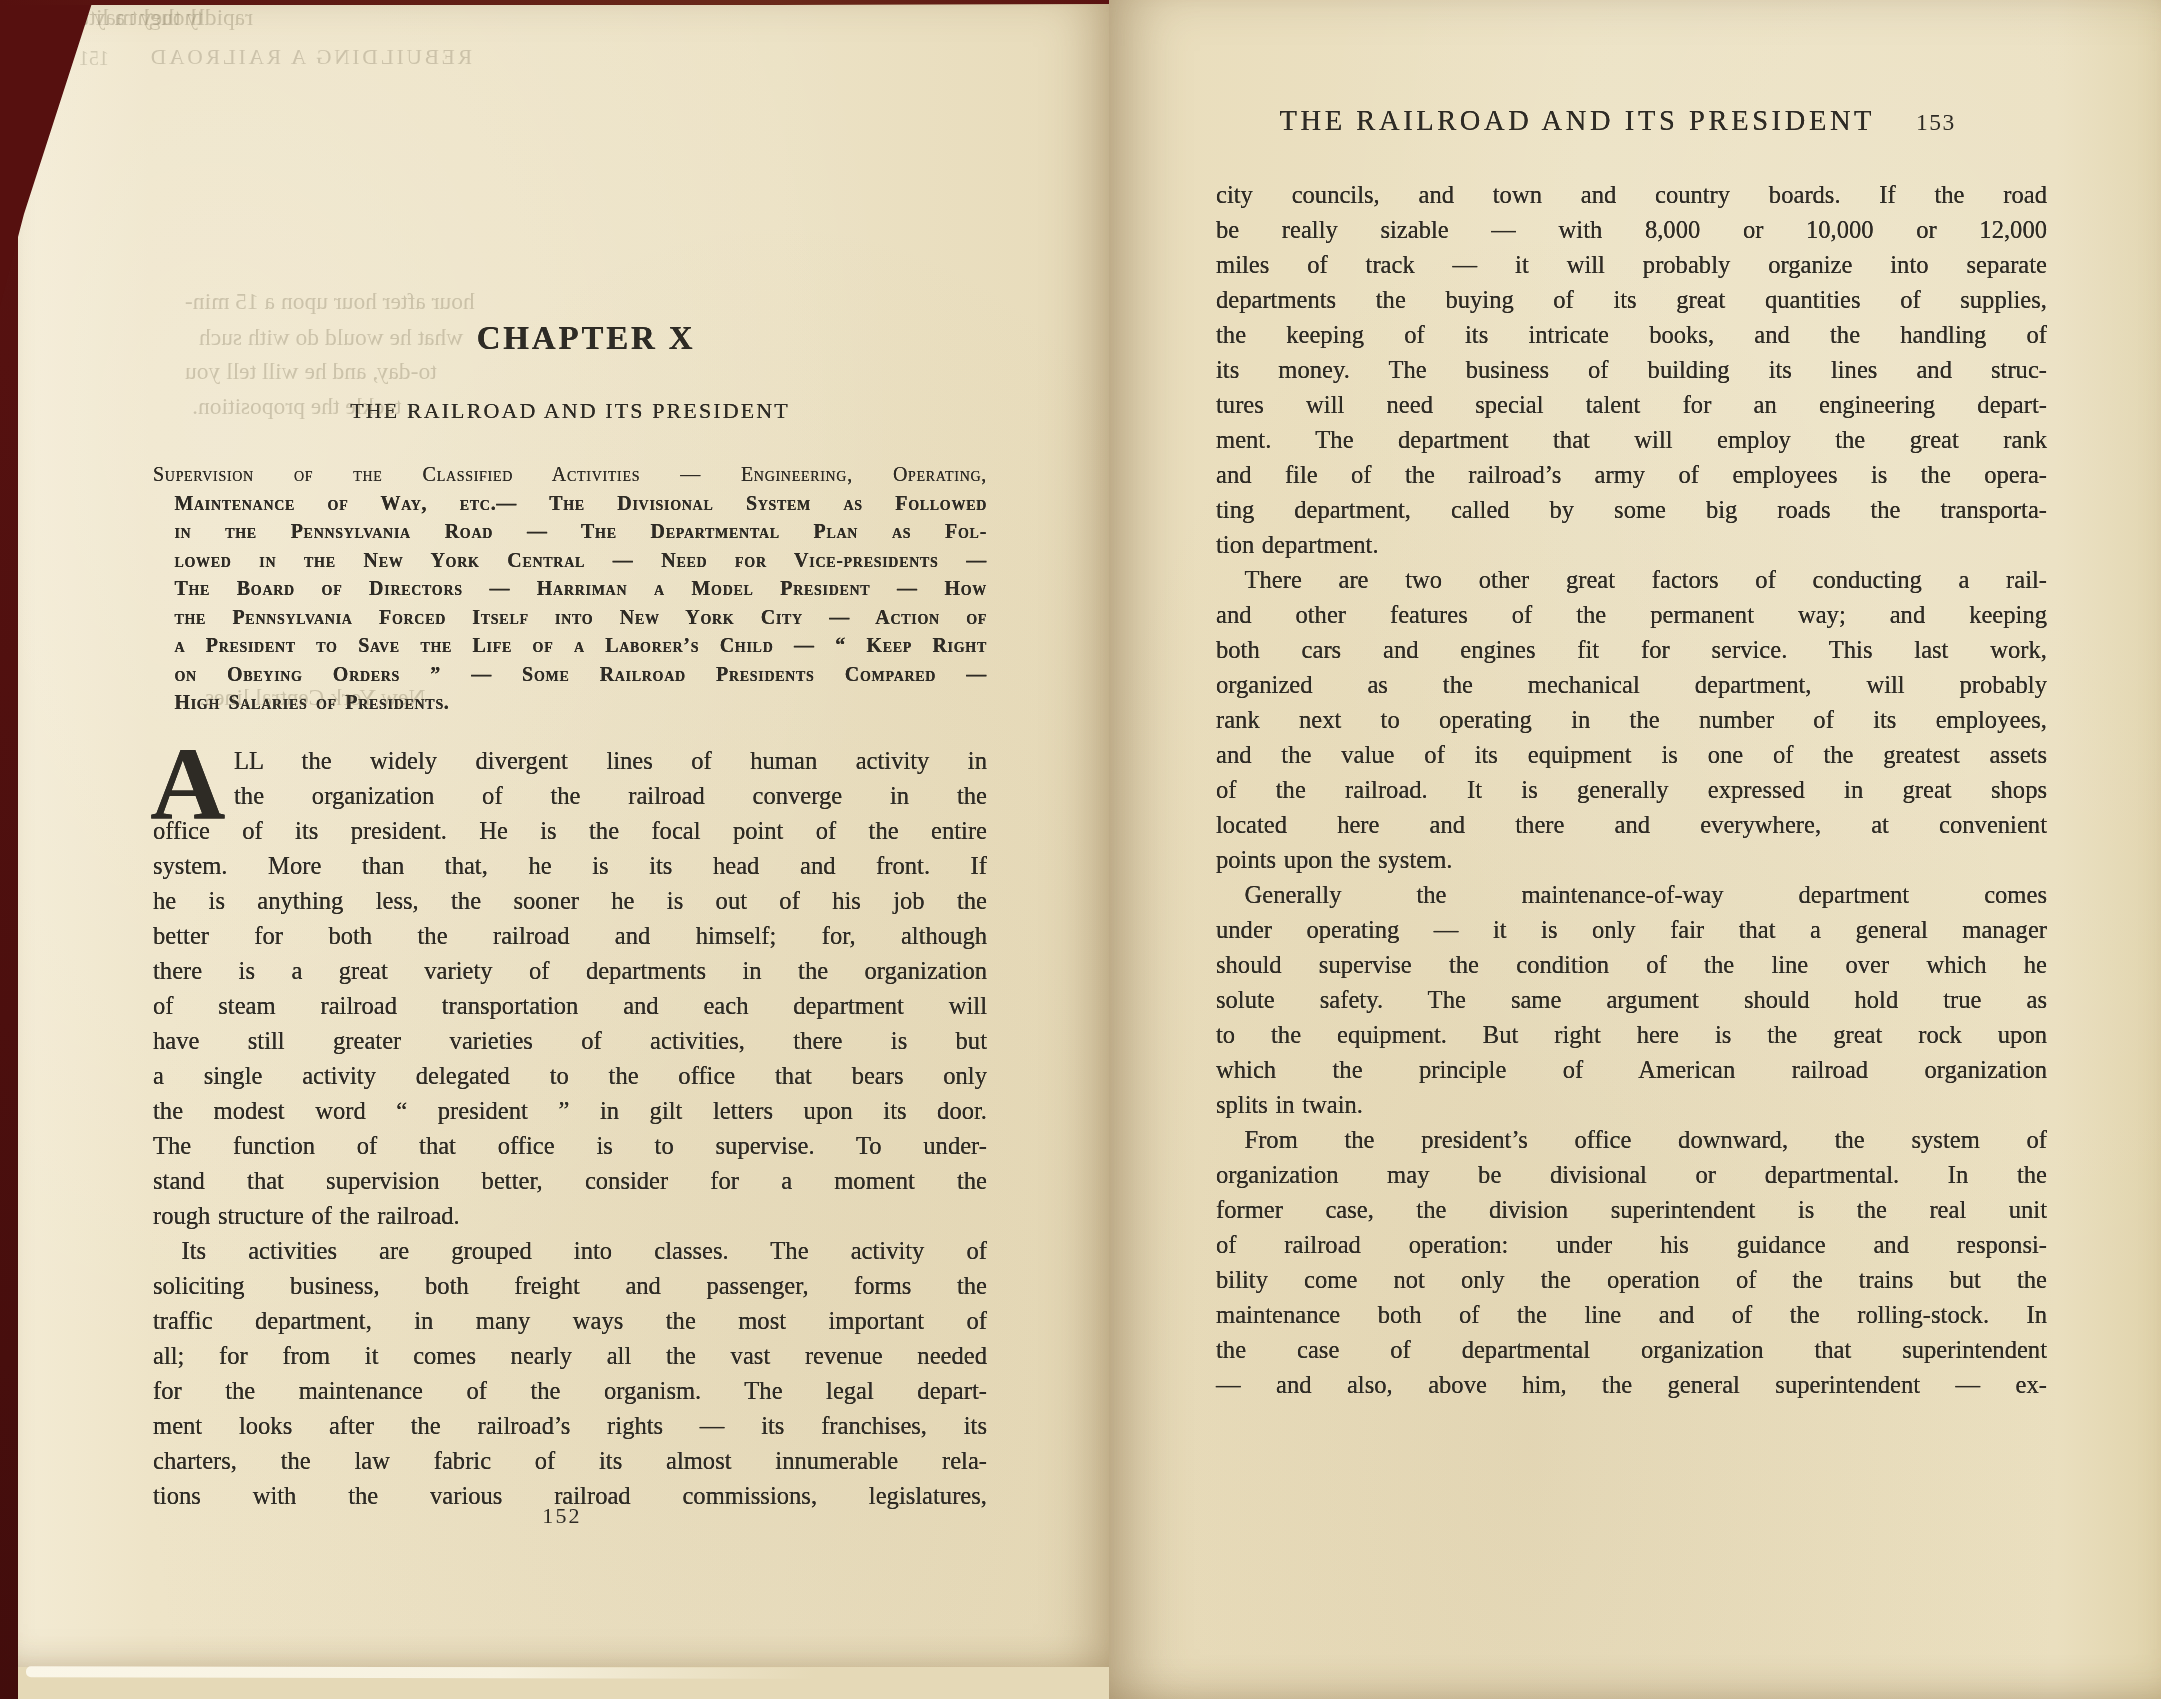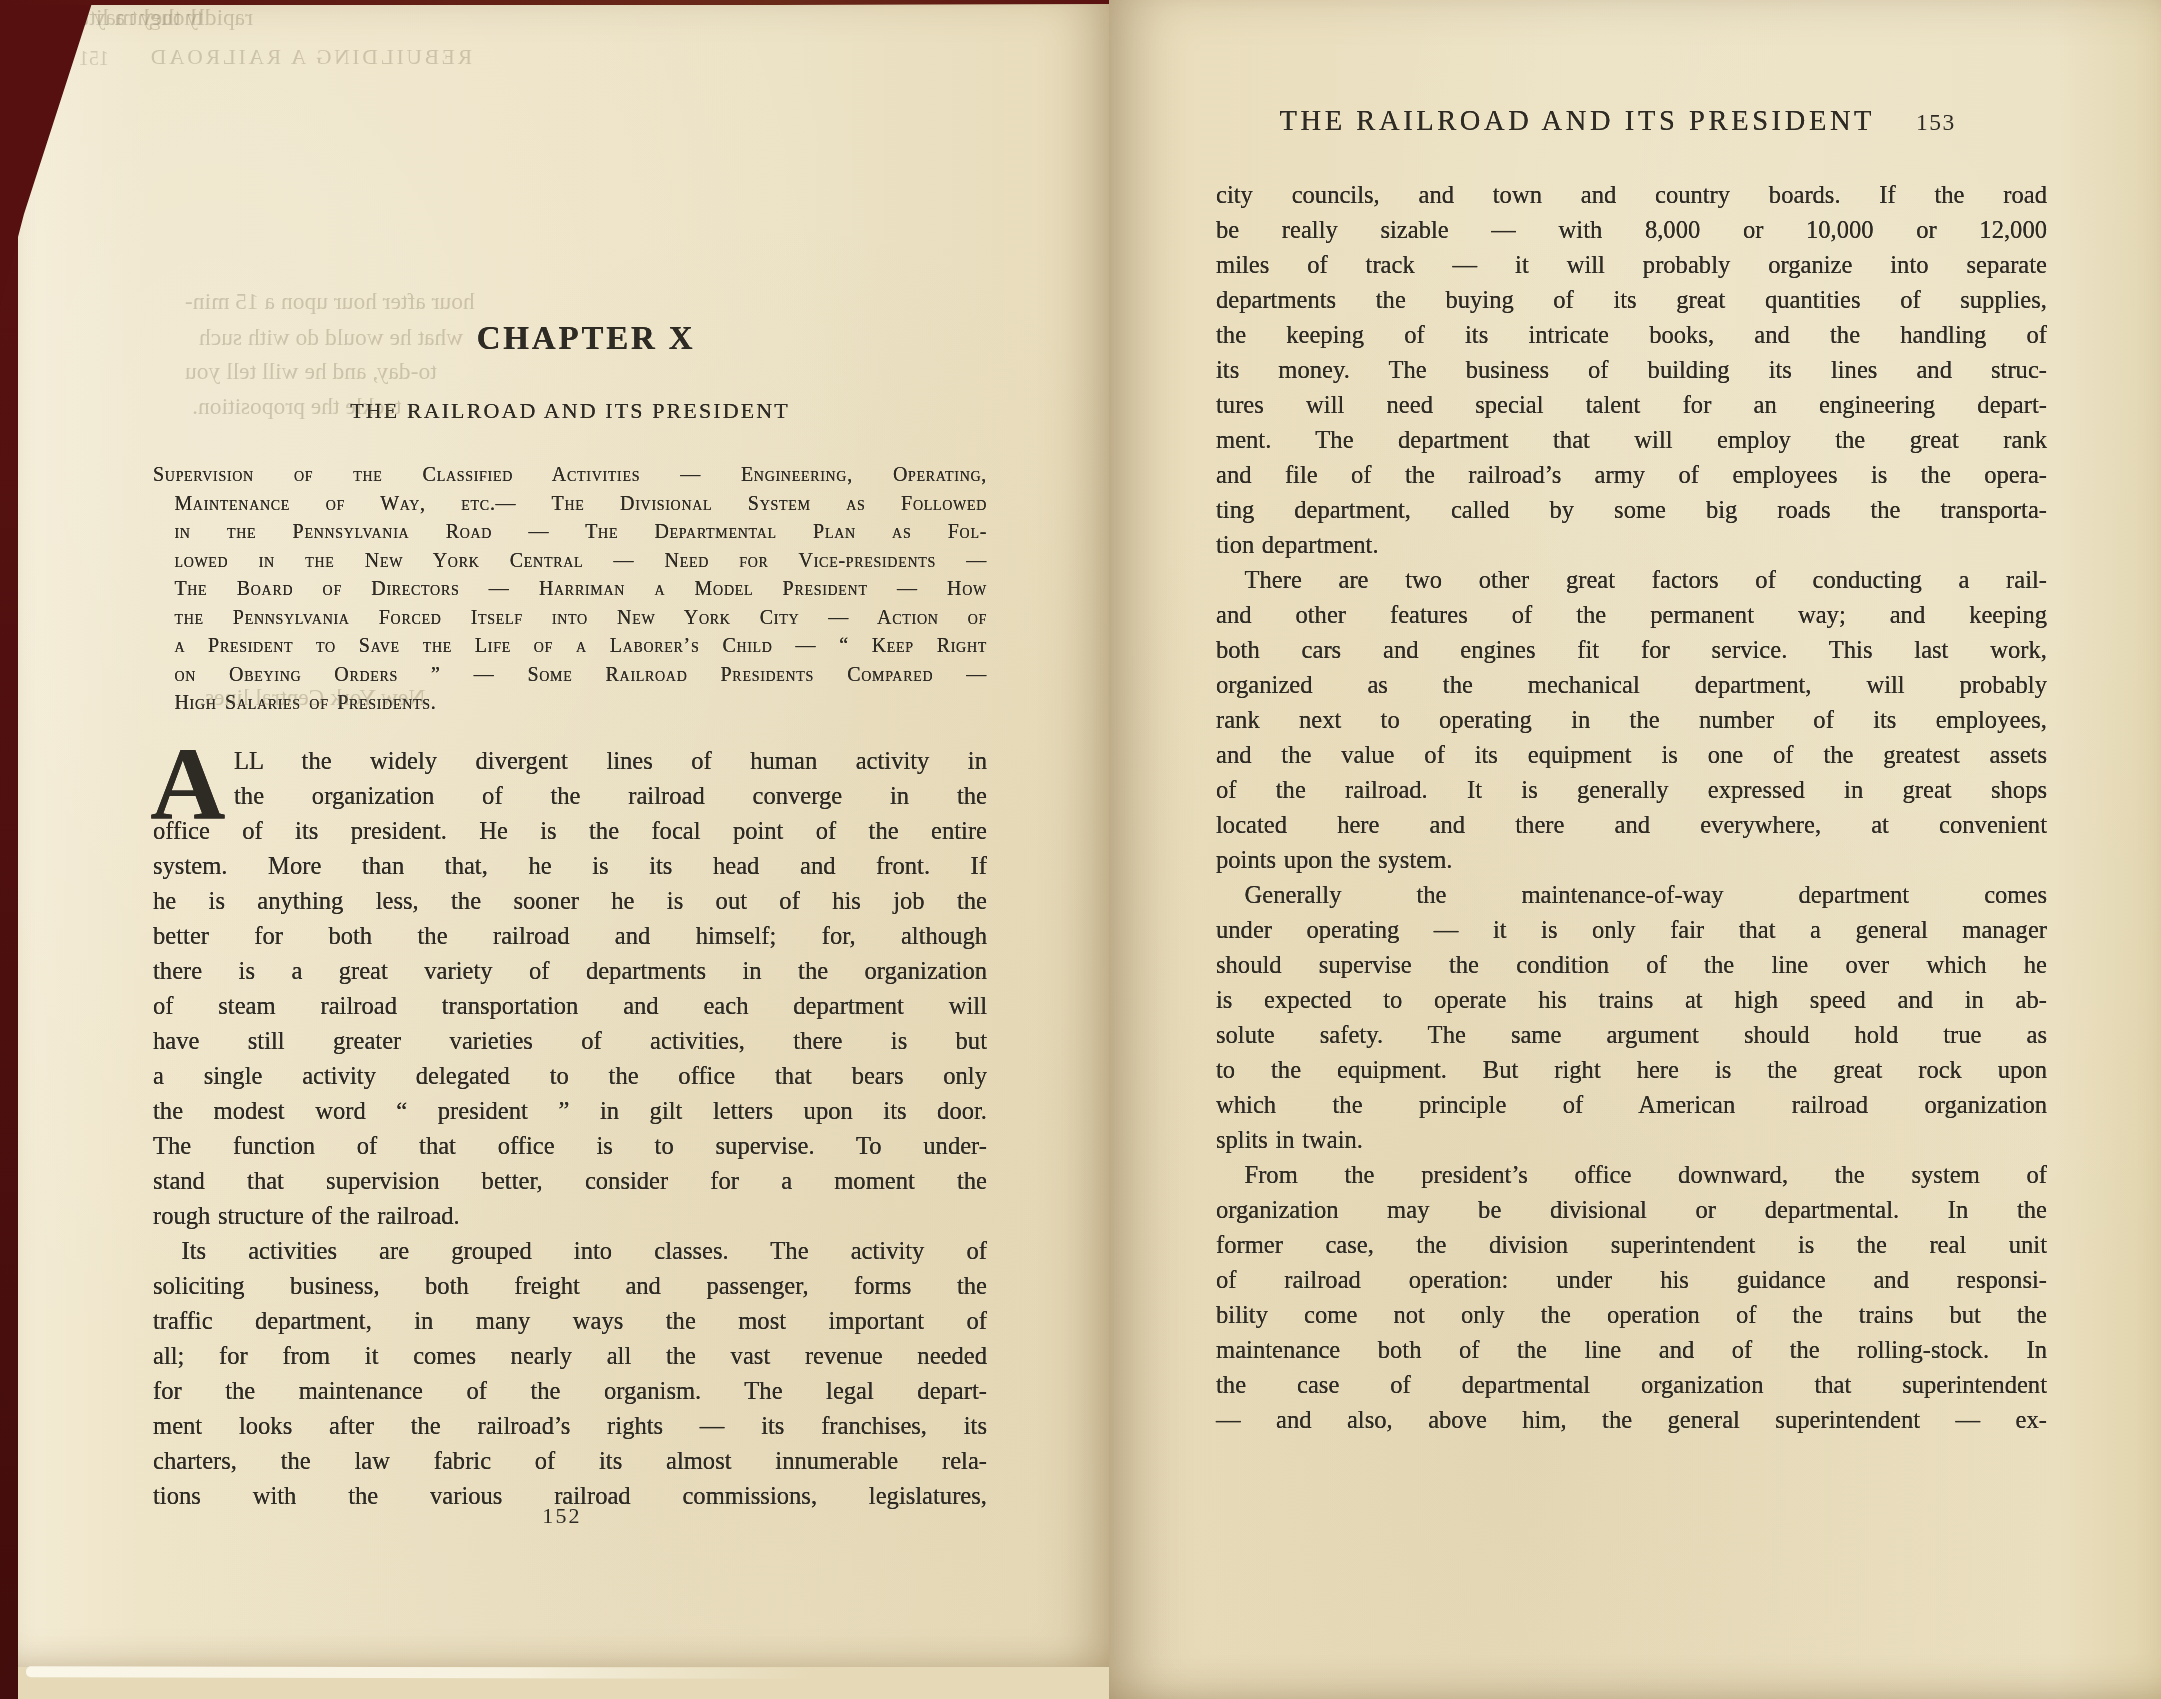--- a/index.html
+++ b/index.html
@@ -92,21 +92,21 @@
     text-align:center;font-size:22px;font-weight:normal;letter-spacing:2.1px;
     text-shadow:0 0 0.4px currentColor;
   }
   .summary{
     position:absolute;left:135px;top:456px;width:834px;
     font-size:20px;line-height:28.5px;
     font-variant:small-caps;letter-spacing:0.7px;word-spacing:2.8px;
     text-shadow:0 0 0.4px currentColor;
   }
   .sline{text-align:justify;text-align-last:justify;}
-  .sline:not(:first-child){padding-left:21.4px;}
+  .sline:not(:first-child){padding-left:21.4px;font-weight:bold;}
   .sline.endline{text-align-last:left;}
 
   .body-block{position:absolute;left:135px;width:834px;
     font-size:24.6px;line-height:35px;word-spacing:1.4px;
     text-shadow:0 0 0.4px currentColor;}
   .left-body{top:739px;}
   .right-body{left:107px;top:177px;width:831px;line-height:35px;}
 
   .para{position:relative;}
   .line{text-align:justify;text-align-last:justify;}
@@ -233,21 +233,20 @@
           <div class="line">rank next to operating in the number of its employees,</div>
           <div class="line">and the value of its equipment is one of the greatest assets</div>
           <div class="line">of the railroad.  It is generally expressed in great shops</div>
           <div class="line">located here and there and everywhere, at convenient</div>
           <div class="line endline">points upon the system.</div>
         </div>
         <div class="para">
           <div class="line first-indent">Generally the maintenance-of-way department comes</div>
           <div class="line">under operating — it is only fair that a general manager</div>
           <div class="line">should supervise the condition of the line over which he</div>
-          <div class="line">is expected to operate his trains at high speed and in ab-</div>
           <div class="line">solute safety.  The same argument should hold true as</div>
           <div class="line">to the equipment.  But right here is the great rock upon</div>
           <div class="line">which the principle of American railroad organization</div>
           <div class="line endline">splits in twain.</div>
         </div>
         <div class="para">
           <div class="line first-indent">From the president’s office downward, the system of</div>
           <div class="line">organization may be divisional or departmental.  In the</div>
           <div class="line">former case, the division superintendent is the real unit</div>
           <div class="line">of railroad operation: under his guidance and responsi-</div>

